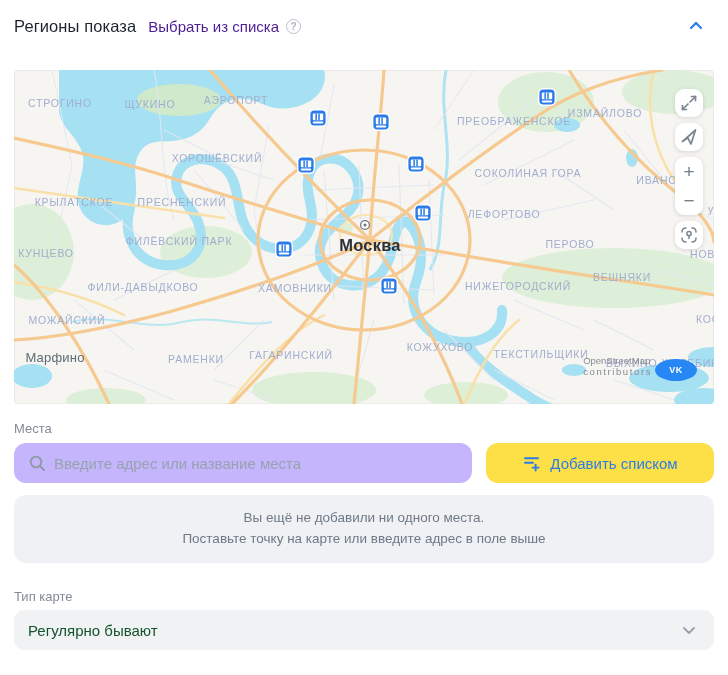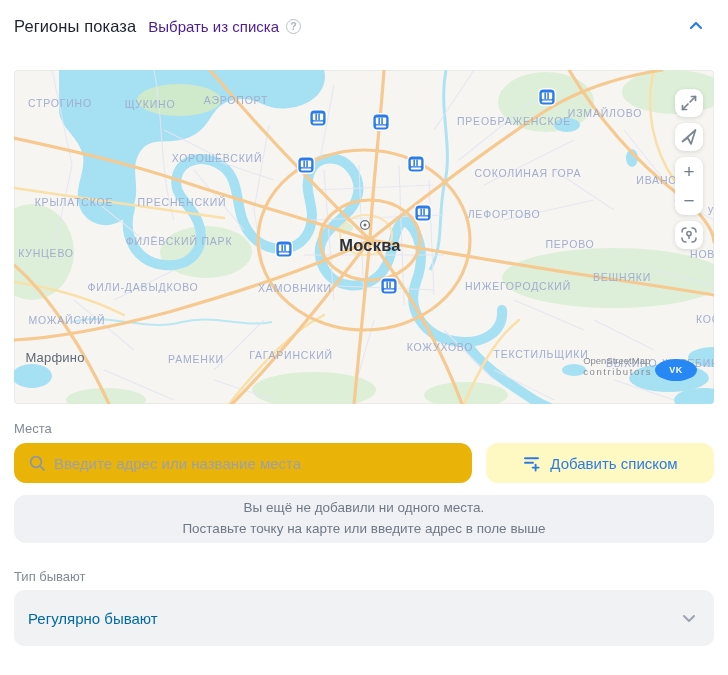--- a/index.html
+++ b/index.html
@@ -35,34 +35,34 @@
   .attribution { position:absolute; right:62px; bottom:26px; text-align:left; color:#868c95; font-size:9.5px; line-height:1.15; }
   .attribution .sp { letter-spacing:1.6px; }
   .vk-badge { position:absolute; right:17px; bottom:23px; width:42px; height:22px; border-radius:50%;
               background:#2787f5; color:#fff; font-size:9px; font-weight:700; letter-spacing:.4px;
               display:flex; align-items:center; justify-content:center; cursor:pointer; }
 
   
   .fld-label { font-size:13px; color:#808b98; margin-top:17px; }
   .row { display:flex; gap:14px; margin-top:7px; }
   .search { flex:1; position:relative; }
-  .search input { width:100%; height:40px; border:none; outline:none; background:#eab308; border-radius:12px;
+  .search input { width:100%; height:40px; border:none; outline:none; background:#c4b5fd; border-radius:12px;
                   padding:0 14px 0 40px; font-size:15px; color:#1d2430; font-family:inherit; }
   .search input::placeholder { color:#98a2ae; }
   .search .mag { position:absolute; left:13px; top:10px; }
-  .add-list { width:228px; height:40px; border:none; border-radius:12px; background:#fef9c3; cursor:pointer;
+  .add-list { width:228px; height:40px; border:none; border-radius:12px; background:#fde047; cursor:pointer;
               display:flex; align-items:center; justify-content:center; gap:8px; font-size:15px; font-weight:500;
               color:#2b7ce6; font-family:inherit; }
 
-  .notice { margin-top:12px; height:48px; background:#f0f1f4; border-radius:12px; display:flex; flex-direction:column;
+  .notice { margin-top:12px; height:68px; background:#f0f1f4; border-radius:12px; display:flex; flex-direction:column;
             align-items:center; justify-content:center; color:#6e7a87; font-size:13.5px; line-height:1.55; }
 
   .fld-label.second { margin-top:26px; }
-  .select { margin-top:6px; height:56px; background:#f0f2f4; border-radius:10px; display:flex; align-items:center;
-            padding:0 14px; font-size:15px; color:#0369a1; cursor:pointer; }
+  .select { margin-top:6px; height:40px; background:#f0f2f4; border-radius:10px; display:flex; align-items:center;
+            padding:0 14px; font-size:15px; color:#14532d; cursor:pointer; }
   .select .chev { margin-left:auto; }
 </style>
 </head>
 <body>
 
 <div class="page">
 
   <div class="hdr">
     <h2>Регионы показа</h2>
     <a>Выбрать из списка</a>
@@ -327,21 +327,21 @@
       </svg>
       <span>Добавить списком</span>
     </button>
   </div>
 
   <div class="notice">
     <div>Вы ещё не добавили ни одного места.</div>
     <div>Поставьте точку на карте или введите адрес в поле выше</div>
   </div>
 
-  <div class="fld-label second">Тип бывают</div>
+  <div class="fld-label second">Тип карте</div>
   <div class="select">
     <span>Регулярно бывают</span>
     <svg class="chev" width="22" height="22" viewBox="0 0 22 22">
       <path d="M6,9 L11,14 L16,9" fill="none" stroke="#99a2ae" stroke-width="1.9" stroke-linecap="round" stroke-linejoin="round"></path>
     </svg>
   </div>
 
 </div>
 
 </body></html>

